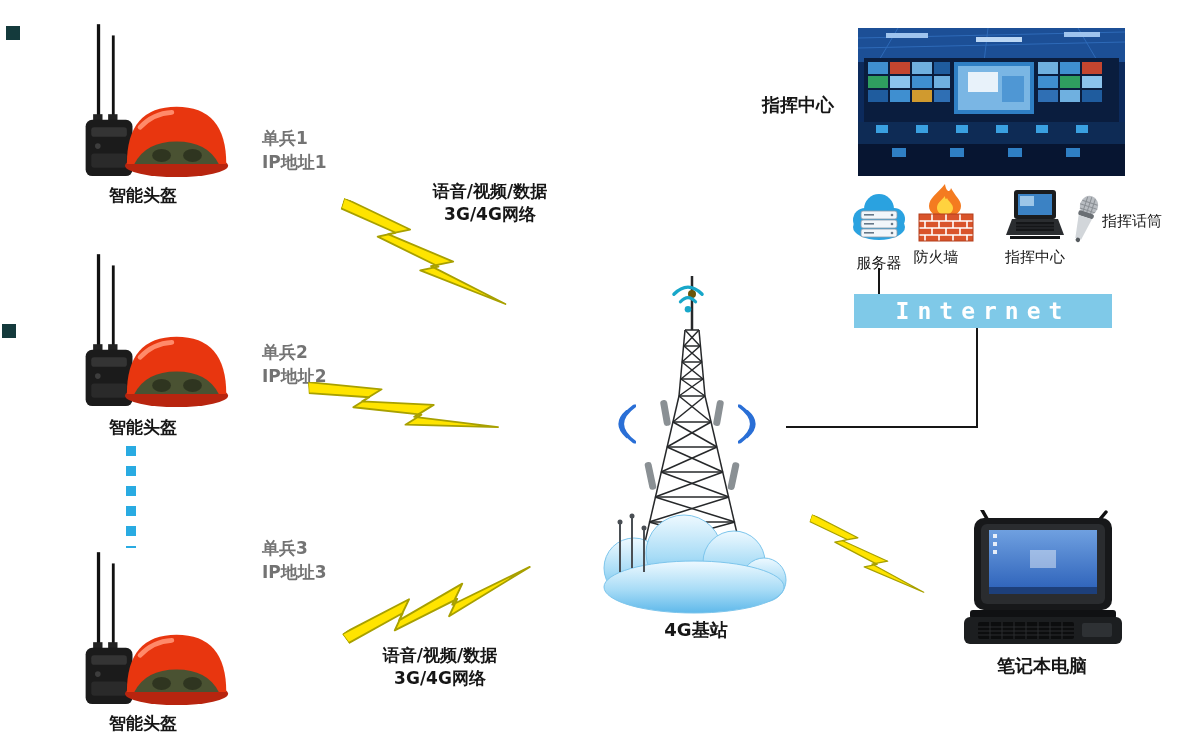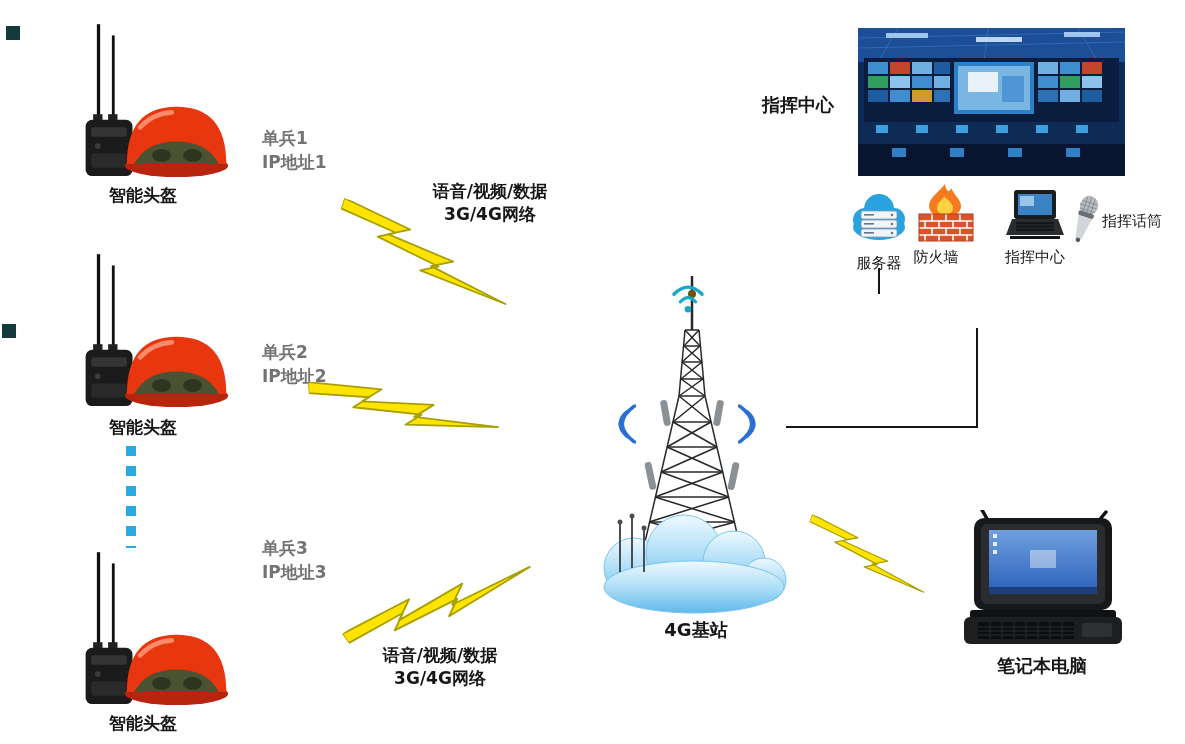--- a/index.html
+++ b/index.html
@@ -348,20 +348,21 @@
       </g>
       <rect x="9" y="18" width="16" height="5" rx="2" fill="#6a6f74"></rect>
       <path d="M10 23 L24 23 L20 46 L14 46 Z" fill="#d2d6da"></path>
       <circle cx="17" cy="47" r="2.2" fill="#555a5e"></circle>
     </g>
   </svg>
   <div class="abs dev-label" style="left:1102px;top:212px">指挥话筒</div>
 
   <div class="abs vline" style="left:878px;top:268px;height:26px"></div>
 
+  <div class="abs internet-bar" style="left:854px;top:294px">Internet</div>
 
   <div class="abs vline" style="left:976px;top:328px;height:100px"></div>
   <div class="abs hline" style="left:786px;top:426px;width:192px"></div>
 
   <svg class="abs" style="left:960px;top:510px" width="168" height="138" viewBox="0 0 168 138">
     <defs>
       <linearGradient id="scr" x1="0" y1="0" x2="0" y2="1">
         <stop offset="0" stop-color="#6fa0e0"></stop>
           <stop offset="1" stop-color="#2a5fb8"></stop>
       </linearGradient>

